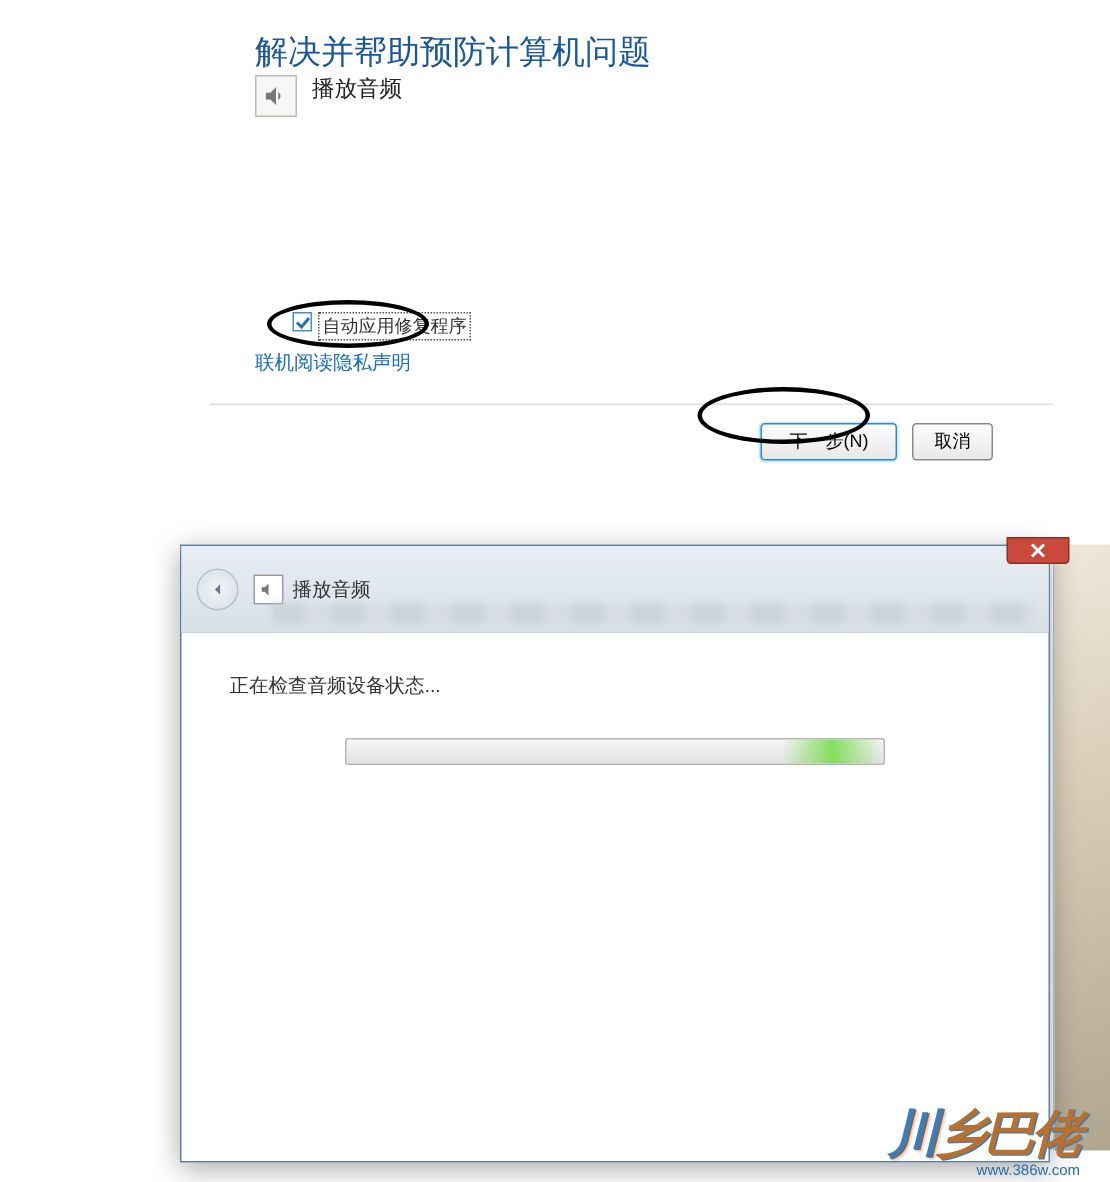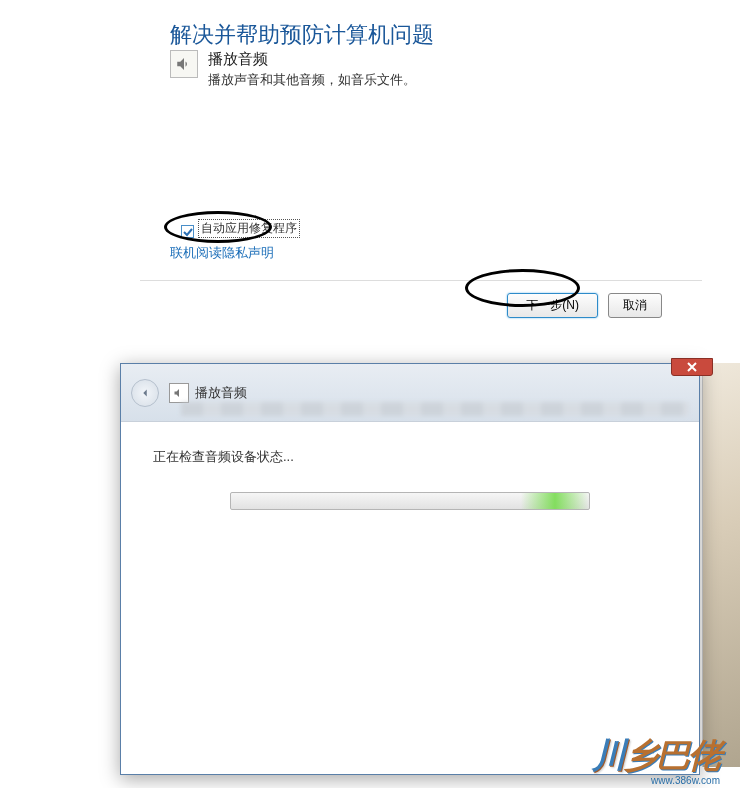--- a/index.html
+++ b/index.html
@@ -37,21 +37,22 @@
       font-size: 15px;
       color: #222;
     }
     .trouble-text .desc {
       font-size: 13px;
       color: #333;
       margin-top: 2px;
     }
     .checkbox-row {
       display: flex;
-      align-items: flex-end;
+      align-items: flex-start;
+      margin-left: 14px;
       position: relative;
       padding-left: 11px;
     }
     .ellipse-annotation-1 {
       position: absolute;
       border: 3px solid #000;
       border-radius: 50%;
       width: 108px;
       height: 32px;
       left: -6px;
@@ -259,21 +260,20 @@
   <div class="header-link">解决并帮助预防计算机问题</div>
 
   <div class="trouble-item">
     <div class="trouble-icon">
       <svg viewBox="0 0 24 24">
           <path fill="#777" d="M3 9v6h4l5 5V4L7 9H3zm13 3a4 4 0 0 0-2-3.5v7A4 4 0 0 0 16 12z"></path>
         </svg>
     </div>
     <div class="trouble-text">
       <div class="title">播放音频</div>
-      <div class="desc">播放声音和其他音频，如音乐文件。</div>
     </div>
   </div>
 
   <div class="checkbox-row">
     <div class="ellipse-annotation-1"></div>
     <div class="checkbox">
       <svg viewBox="0 0 10 10">
           <path d="M1 5 L4 8 L9 2" stroke="#2b6fb3" stroke-width="2" fill="none"></path>
         </svg>
     </div>

